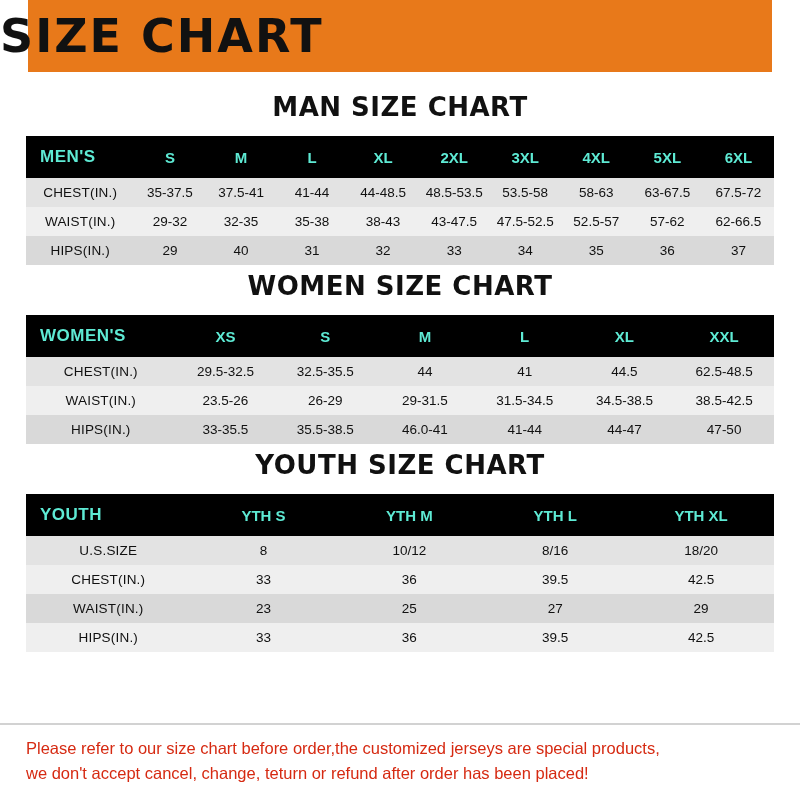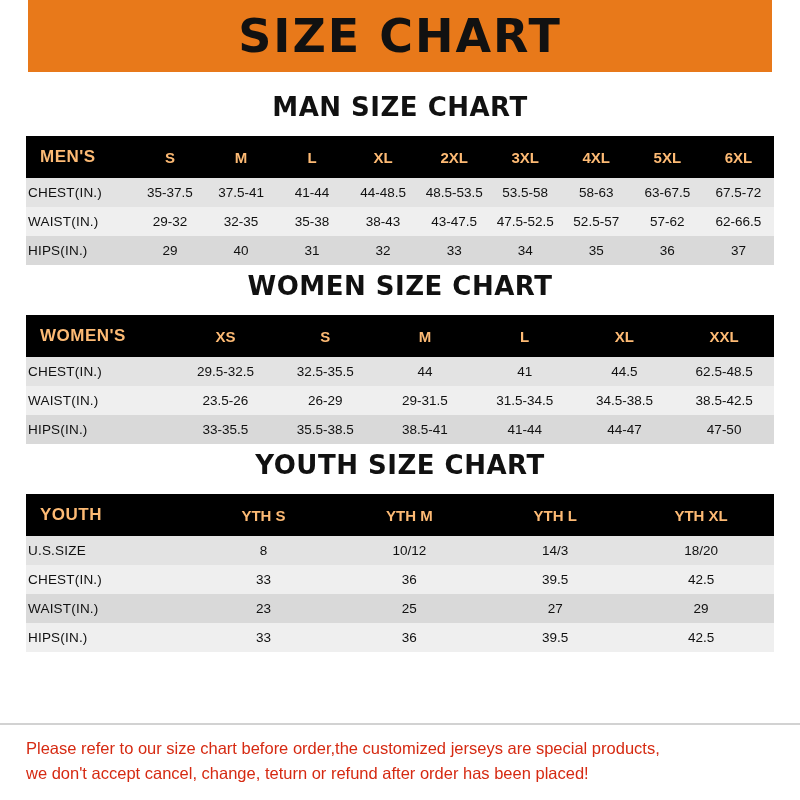--- a/index.html
+++ b/index.html
@@ -21,21 +21,20 @@
     background: #ffffff;
     display: flex;
     flex-direction: column;
   }
   
   .banner {
     height: 72px;
     background: #e8791a;
     display: flex;
     align-items: center;
-    justify-content: center;
     position: relative;
   }
   .banner::before {
     content: "";
     position: absolute;
     left: 0; top: 0; bottom: 0;
     width: 28px;
     background: #ffffff;
   }
   .banner::after {
@@ -78,33 +77,33 @@
   table.size-table th,
   table.size-table td {
     font-size: 13.5px;
     color: #111111;
     text-align: center;
     padding: 7px 2px;
     font-family: "Liberation Sans", sans-serif;
   }
   table.size-table thead th {
     background: #000000;
-    color: #fdba74;
+    color: #5eead4;
     font-weight: bold;
     font-size: 15px;
     padding: 11px 2px;
   }
   table.size-table thead th.row-head {
     text-align: left;
     padding-left: 14px;
     font-size: 17px;
     letter-spacing: 0.5px;
   }
   table.size-table tbody td.row-head {
-    text-align: left;
+    text-align: center;
     font-weight: normal;
     font-size: 13.5px;
     letter-spacing: 0.2px;
   }
   .stripe-a td { background: #e3e3e3; }
   .stripe-b td { background: #efefef; }
   .stripe-c td { background: #d9d9d9; }
 
   
   .men col.c0 { width: 14.5%; }
@@ -242,21 +241,21 @@
           <td>26-29</td>
           <td>29-31.5</td>
           <td>31.5-34.5</td>
           <td>34.5-38.5</td>
           <td>38.5-42.5</td>
         </tr>
         <tr class="stripe-c">
           <td class="row-head">HIPS(IN.)</td>
           <td>33-35.5</td>
           <td>35.5-38.5</td>
-          <td>38.5-41</td>
+          <td>46.0-41</td>
           <td>41-44</td>
           <td>44-47</td>
           <td>47-50</td>
         </tr>
       </tbody>
     </table>
 
     <div class="section-title">YOUTH SIZE CHART</div>
     <table class="size-table youth">
       <colgroup>
@@ -273,21 +272,21 @@
           <th>YTH M</th>
           <th>YTH L</th>
           <th>YTH XL</th>
         </tr>
       </thead>
       <tbody>
         <tr class="stripe-a">
           <td class="row-head">U.S.SIZE</td>
           <td>8</td>
           <td>10/12</td>
-          <td>14/3</td>
+          <td>8/16</td>
           <td>18/20</td>
         </tr>
         <tr class="stripe-b">
           <td class="row-head">CHEST(IN.)</td>
           <td>33</td>
           <td>36</td>
           <td>39.5</td>
           <td>42.5</td>
         </tr>
         <tr class="stripe-c">

